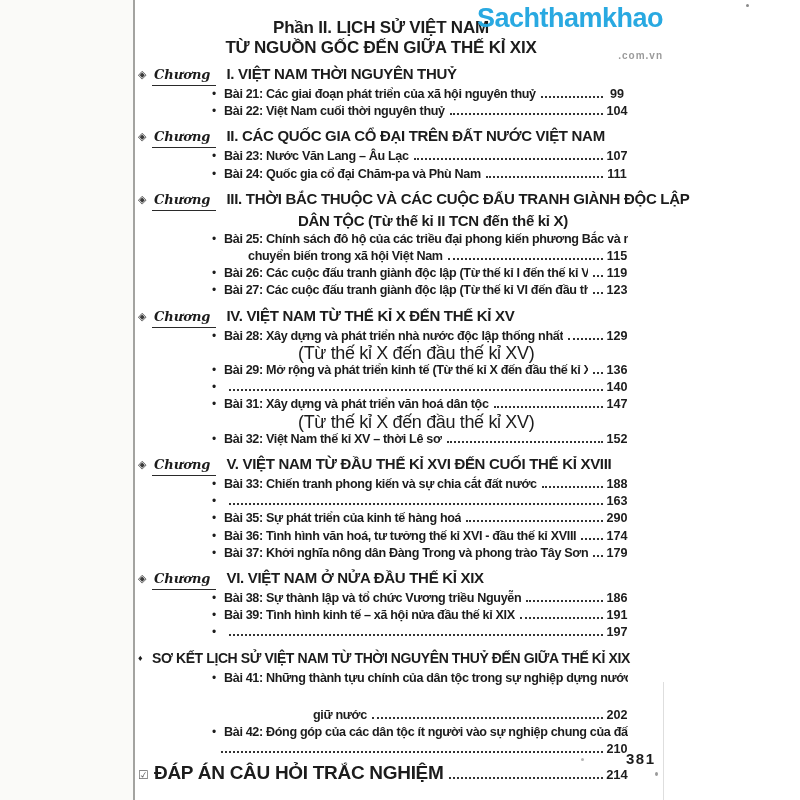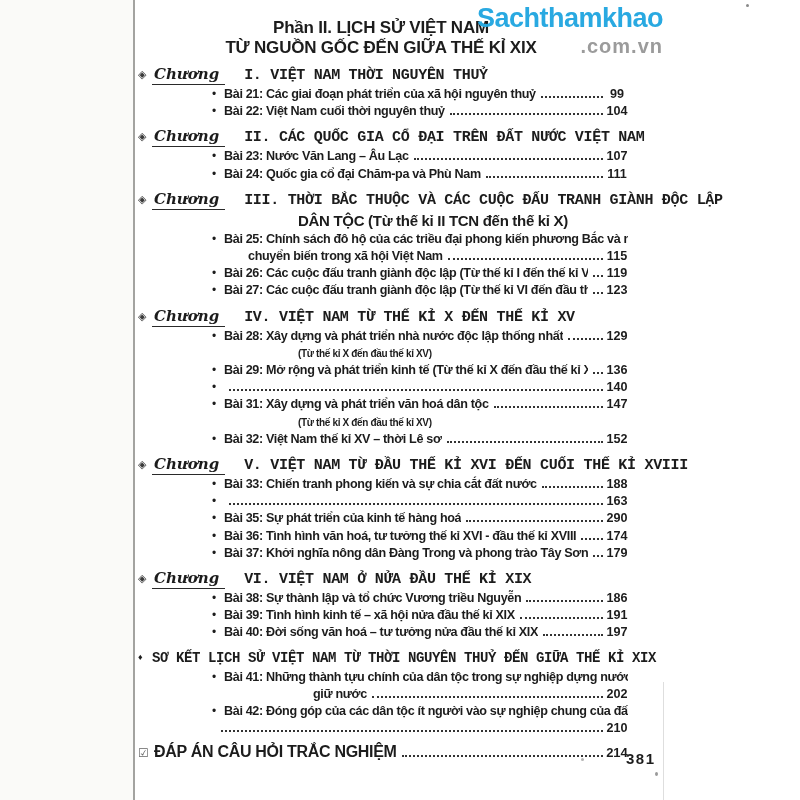--- a/index.html
+++ b/index.html
@@ -13,53 +13,53 @@
   .edge-left-line{position:absolute;left:133px;top:0;width:2px;height:800px;background:#a3a3a0;}
   .edge-right-line{position:absolute;left:663px;top:682px;width:1px;height:118px;background:#dedede;}
   .speck{position:absolute;border-radius:50%;background:#8a8a8a;}
   .speck.s1{left:746px;top:4px;width:3px;height:3px;}
   .speck.s2{left:581px;top:758px;width:3px;height:3px;background:#b5b5b5;}
   .speck.s3{left:655px;top:772px;width:3px;height:4px;background:#9a9a9a;}
 
   
   .watermark{position:absolute;top:5px;right:137px;text-align:right;line-height:1;z-index:5;}
   .wm-brand{font-size:27px;font-weight:bold;letter-spacing:-0.5px;}
-  .wm-domain{font-size:20px;font-weight:bold;letter-spacing:1px;margin-top:4px;}
+  .wm-domain{font-size:10px;font-weight:bold;letter-spacing:1px;margin-top:19px;}
 
   
   .content{position:absolute;left:148px;top:18px;width:480px;}
 
   .title-block{text-align:center;padding-right:14px;}
   .title-line{font-size:17px;font-weight:bold;letter-spacing:-0.2px;line-height:20px;white-space:nowrap;}
 
   .chapter{display:flex;align-items:baseline;margin-left:-10px;margin-top:6px;line-height:20px;white-space:nowrap;}
   .cicon{width:14px;flex:0 0 auto;font-size:11px;color:#3a3a3a;position:relative;top:-1px;}
   .cscript{font-family:"DejaVu Serif","Liberation Serif",serif;font-style:italic;font-weight:bold;
-           font-size:15px;border-bottom:1.5px solid #2a2a2a;padding:0 6px 0 2px;margin-right:19px;}
-  .ctitle{font-size:15px;font-weight:bold;letter-spacing:-0.3px;font-family:Liberation Mono, monospace;}
+           font-size:13px;border-bottom:1.5px solid #2a2a2a;padding:0 6px 0 2px;margin-right:10px;}
+  .ctitle{font-size:15px;font-weight:bold;letter-spacing:-0.3px;}
   .ctitle2{font-size:15px;font-weight:bold;letter-spacing:-0.3px;padding-left:150px;line-height:20px;white-space:nowrap;}
 
   .entry{display:flex;align-items:baseline;padding-left:64px;line-height:17.2px;}
   .entry .bullet{flex:0 0 auto;width:12px;font-size:12px;}
   .etext{flex:0 1 auto;font-size:12.6px;font-weight:bold;letter-spacing:-0.35px;white-space:nowrap;overflow:hidden;}
   .leader{flex:1 1 auto;min-width:10px;border-bottom:2px dotted #333;margin:0 3px 3px 5px;}
   .pg{flex:0 0 auto;font-size:12.6px;font-weight:bold;min-width:22px;text-align:center;white-space:nowrap;}
 
   .cont{padding-left:100px;}
-  .cont-b{padding-left:165px;}
+  .cont-b{padding-left:165px;margin-top:20px;}
   .cont-c{padding-left:68px;}
-  .cont-center{font-size:10px;font-weight:bold;letter-spacing:-0.35px;line-height:17.2px;padding-left:150px;white-space:nowrap;}
+  .cont-center{font-size:18px;font-weight:normal;letter-spacing:-0.35px;line-height:17.2px;padding-left:150px;white-space:nowrap;}
 
   .summary-head{display:flex;align-items:baseline;margin-left:-10px;margin-top:6px;line-height:20px;white-space:nowrap;}
   .sicon{width:14px;flex:0 0 auto;font-size:9px;position:relative;top:-2px;}
   .summary-head .ctitle{font-size:14px;letter-spacing:-0.4px;}
 
   .answers{display:flex;align-items:baseline;margin-left:-10px;margin-top:5px;line-height:20px;}
   .aicon{width:16px;flex:0 0 auto;font-size:12px;color:#666;}
-  .atitle{flex:0 1 auto;font-size:16px;font-weight:bold;letter-spacing:-0.3px;white-space:nowrap;}
+  .atitle{flex:0 1 auto;font-size:19px;font-weight:bold;letter-spacing:-0.3px;white-space:nowrap;}
   .answers .leader{margin-bottom:4px;}
   .answers .pg{font-size:13px;}
 
   .folio{position:absolute;left:626px;top:750px;font-size:15px;font-weight:bold;letter-spacing:1.5px;}
 </style>
 </head>
 <body>
 
 <div class="edge-left-strip"></div>
 <div class="edge-left-line"></div>
@@ -228,21 +228,20 @@
     <span class="pg">186</span>
   </div>
   <div class="entry">
     <span class="bullet">•</span>
     <span class="etext">Bài 39: Tình hình kinh tế – xã hội nửa đầu thế kỉ XIX</span>
     <span class="leader"></span>
     <span class="pg">191</span>
   </div>
   <div class="entry">
     <span class="bullet">•</span>
-    <span class="etext">Bài 40: Đời sống văn hoá – tư tưởng nửa đầu thế kỉ XIX</span>
     <span class="leader"></span>
     <span class="pg">197</span>
   </div>
 
   <div class="summary-head">
     <span class="sicon">♦</span>
     <span class="ctitle">SƠ KẾT LỊCH SỬ VIỆT NAM TỪ THỜI NGUYÊN THUỶ ĐẾN GIỮA THẾ KỈ XIX</span>
   </div>
   <div class="entry">
     <span class="bullet">•</span>

